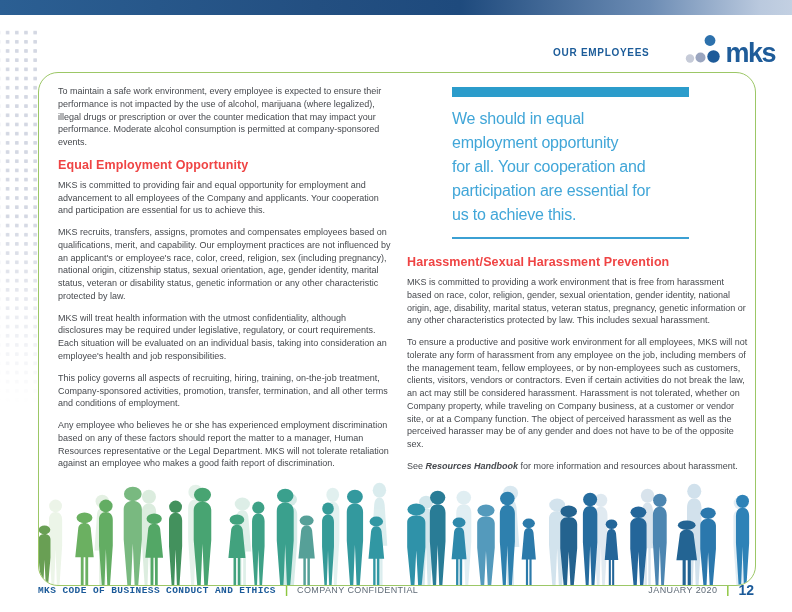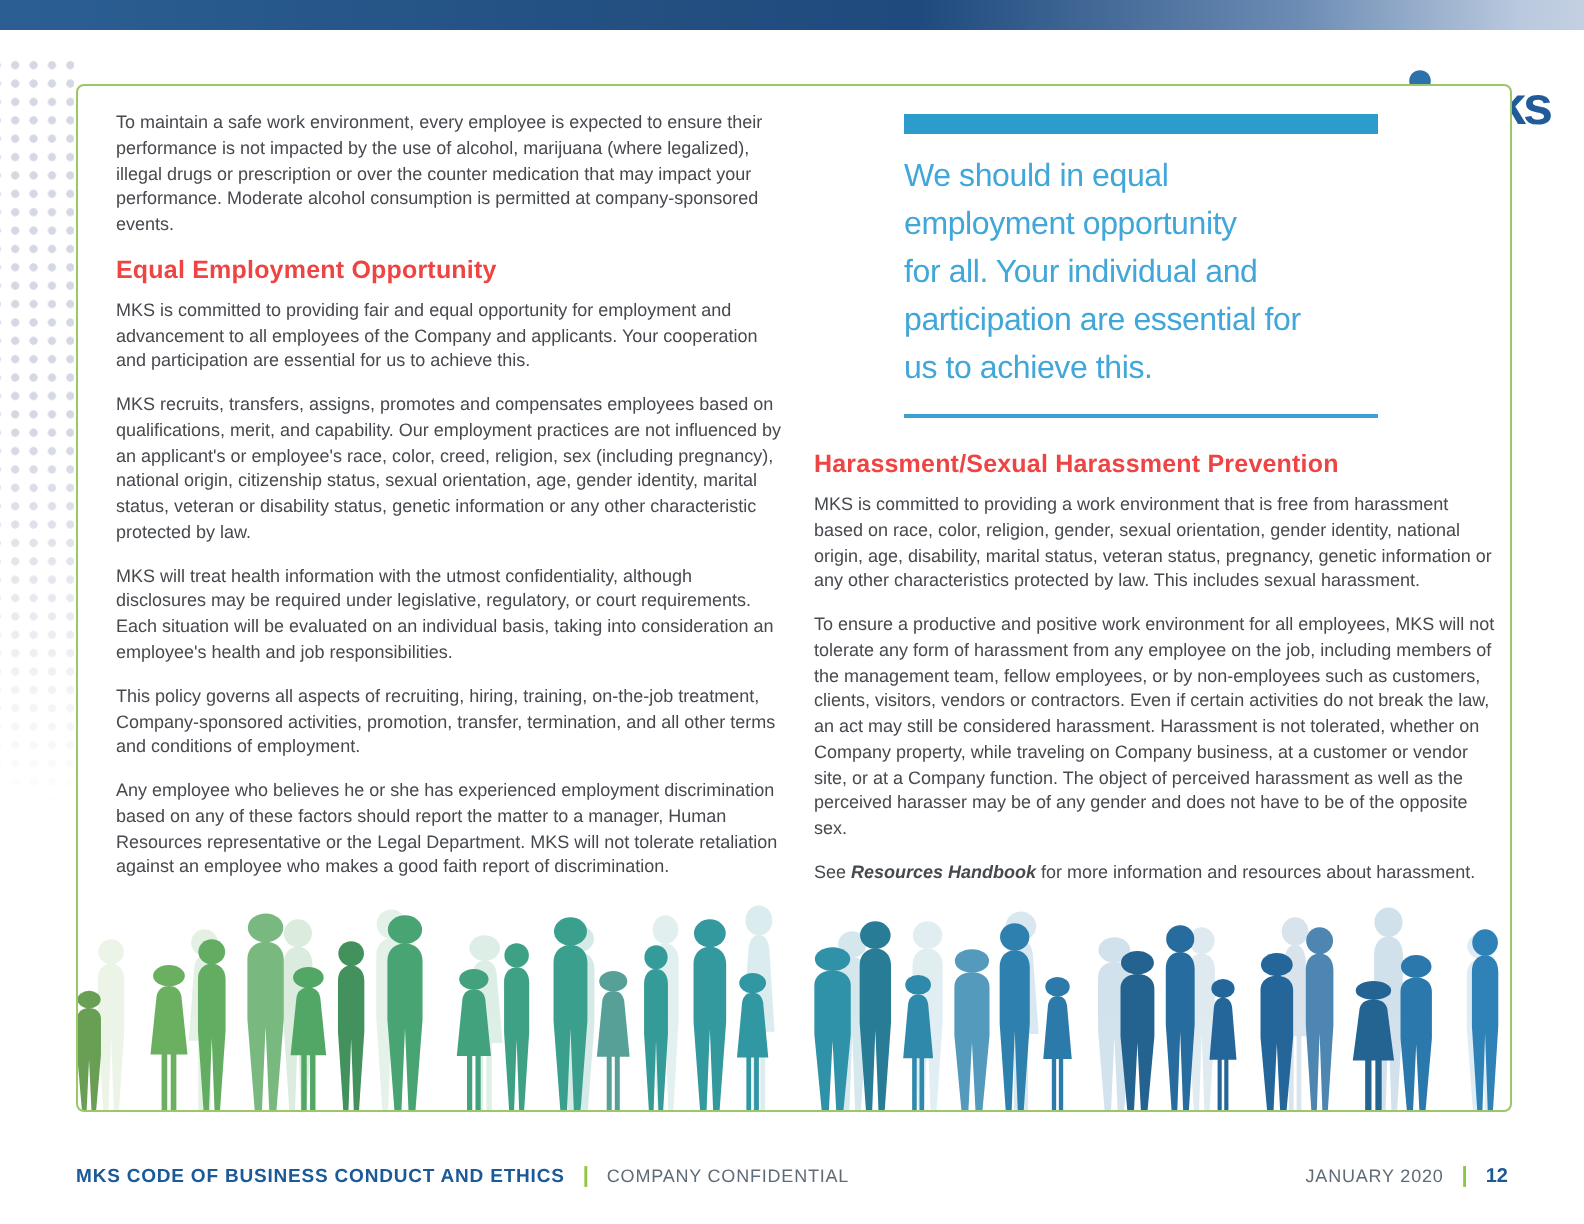--- a/index.html
+++ b/index.html
@@ -17,22 +17,22 @@
     -webkit-mask-image:linear-gradient(to bottom,#000 50%,transparent 100%);
     mask-image:linear-gradient(to bottom,#000 50%,transparent 100%);}
 
   
   .header-row{position:absolute; top:32px; right:17px; display:flex; align-items:center;}
   .section-label{font-size:10px; font-weight:bold; color:#1c5c99; letter-spacing:.7px; margin-right:34px; margin-top:8px;}
   .logo{display:flex; align-items:flex-end;}
   .logo-text{font-size:27px; font-weight:bold; color:#1f5c99; letter-spacing:-1.5px; line-height:.85; margin-left:2px;}
 
   
-  .content-box{position:absolute; left:38px; top:42px; width:716px; height:512px;
-    border:1.5px solid #9cc766; border-radius:4px; background:#ffffff; overflow:hidden;}
+  .content-box{position:absolute; left:38px; top:72px; width:716px; height:512px;
+    border:1.5px solid #9cc766; border-radius:20px; background:#ffffff; overflow:hidden;}
   .col{position:absolute; z-index:1;}
   .col-left{left:19px; top:12px; width:334px;}
   .col-right{left:368px; top:14px; width:342px;}
   .body-text{font-size:9px; line-height:1.42; color:#46494e; margin:0 0 9px 0;}
   .sec-heading{font-size:12.5px; font-weight:bold; color:#ef4444; margin:3px 0 7px 0; letter-spacing:.1px;}
 
   
   .quote-block{margin-left:45px; width:237px; margin-bottom:16px;}
   .quote-topbar{height:10px; background:#2b9ccb; margin-bottom:10px;}
   .quote-text{font-size:16px; line-height:1.5; color:#41a6d8; letter-spacing:-.2px; font-weight:400;}
@@ -41,24 +41,24 @@
   .see-note{font-size:9px; line-height:1.42; color:#46494e; margin:0;}
   .bolditalic{font-weight:bold; font-style:italic;}
 
   
   .crowd{position:absolute; left:0; bottom:0; width:100%; height:106px; z-index:0;}
   .crowd svg{display:block; width:100%; height:100%;}
 
   
   .footer{position:absolute; left:38px; top:582px; width:716px; display:flex; justify-content:space-between; align-items:center;}
   .footer-left,.footer-right{display:flex; align-items:center;}
-  .doc-title{font-size:9.5px; font-weight:bold; color:#1b5a99; letter-spacing:.4px;}
+  .doc-title{font-size:9.5px; font-weight:bold; color:#1b5a99; letter-spacing:.4px;font-family:Liberation Mono, monospace;}
   .sep{color:#8dc63f; font-weight:bold; font-size:11px; margin:0 9px;}
   .confidential,.date{font-size:9px; color:#5f6b77; letter-spacing:.4px;}
-  .page-num{font-size:10px; font-weight:bold; color:#1b5a99;}
+  .page-num{font-size:14px; font-weight:bold; color:#1b5a99;}
 </style>
 </head>
 <body>
 
 <div class="page">
 
   <div class="topbar"></div>
   <div class="dots"></div>
 
   <div class="header-row">
@@ -85,21 +85,21 @@
       <p class="body-text">This policy governs all aspects of recruiting, hiring, training, on-the-job treatment, Company-sponsored activities, promotion, transfer, termination, and all other terms and conditions of employment.</p>
       <p class="body-text">Any employee who believes he or she has experienced employment discrimination based on any of these factors should report the matter to a manager, Human Resources representative or the Legal Department. MKS will not tolerate retaliation against an employee who makes a good faith report of discrimination.</p>
     </div>
 
     <div class="col col-right">
       <div class="quote-block">
         <div class="quote-topbar"></div>
         <div class="quote-text">
           <div>We should in equal</div>
           <div>employment opportunity</div>
-          <div>for all. Your individual and</div>
+          <div>for all. Your cooperation and</div>
           <div>participation are essential for</div>
           <div>us to achieve this.</div>
         </div>
         <div class="quote-underline"></div>
       </div>
       <h2 class="sec-heading">Harassment/Sexual Harassment Prevention</h2>
       <p class="body-text">MKS is committed to providing a work environment that is free from harassment based on race, color, religion, gender, sexual orientation, gender identity, national origin, age, disability, marital status, veteran status, pregnancy, genetic information or any other characteristics protected by law. This includes sexual harassment.</p>
       <p class="body-text">To ensure a productive and positive work environment for all employees, MKS will not tolerate any form of harassment from any employee on the job, including members of the management team, fellow employees, or by non-employees such as customers, clients, visitors, vendors or contractors. Even if certain activities do not break the law, an act may still be considered harassment. Harassment is not tolerated, whether on Company property, while traveling on Company business, at a customer or vendor site, or at a Company function. The object of perceived harassment as well as the perceived harasser may be of any gender and does not have to be of the opposite sex.</p>
       <p class="see-note"><span>See </span><span class="bolditalic">Resources Handbook</span><span> for more information and resources about harassment.</span></p>
     </div>

